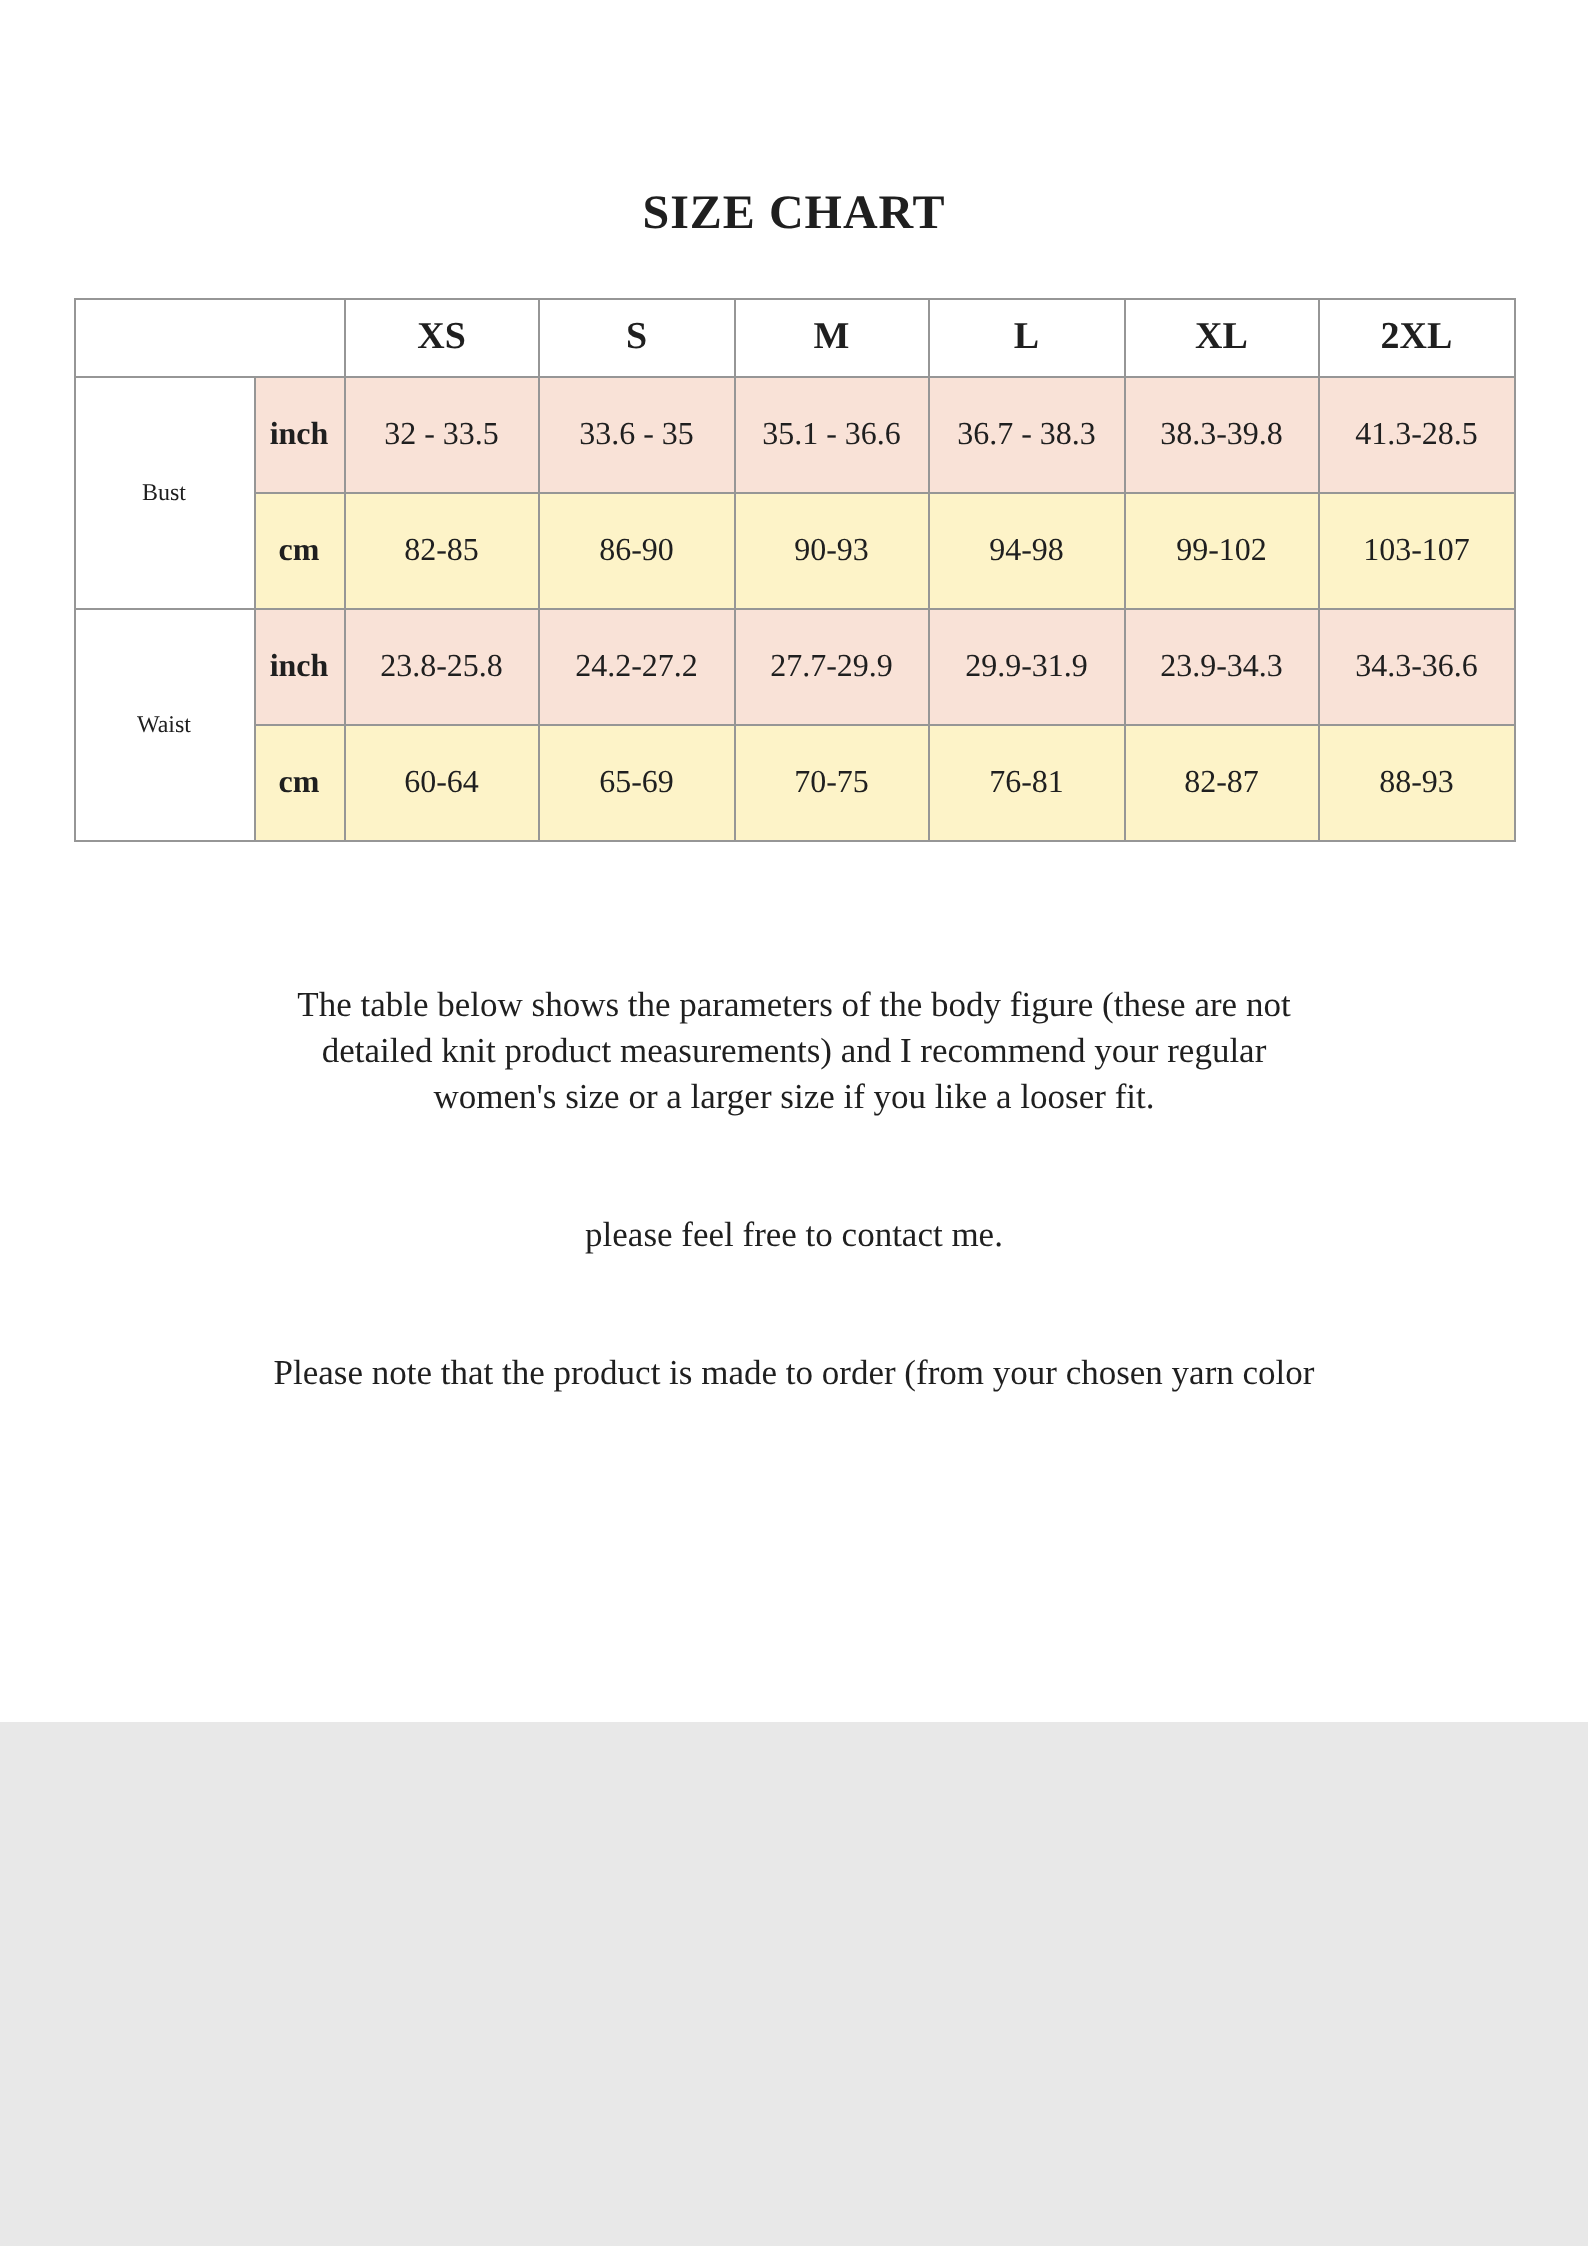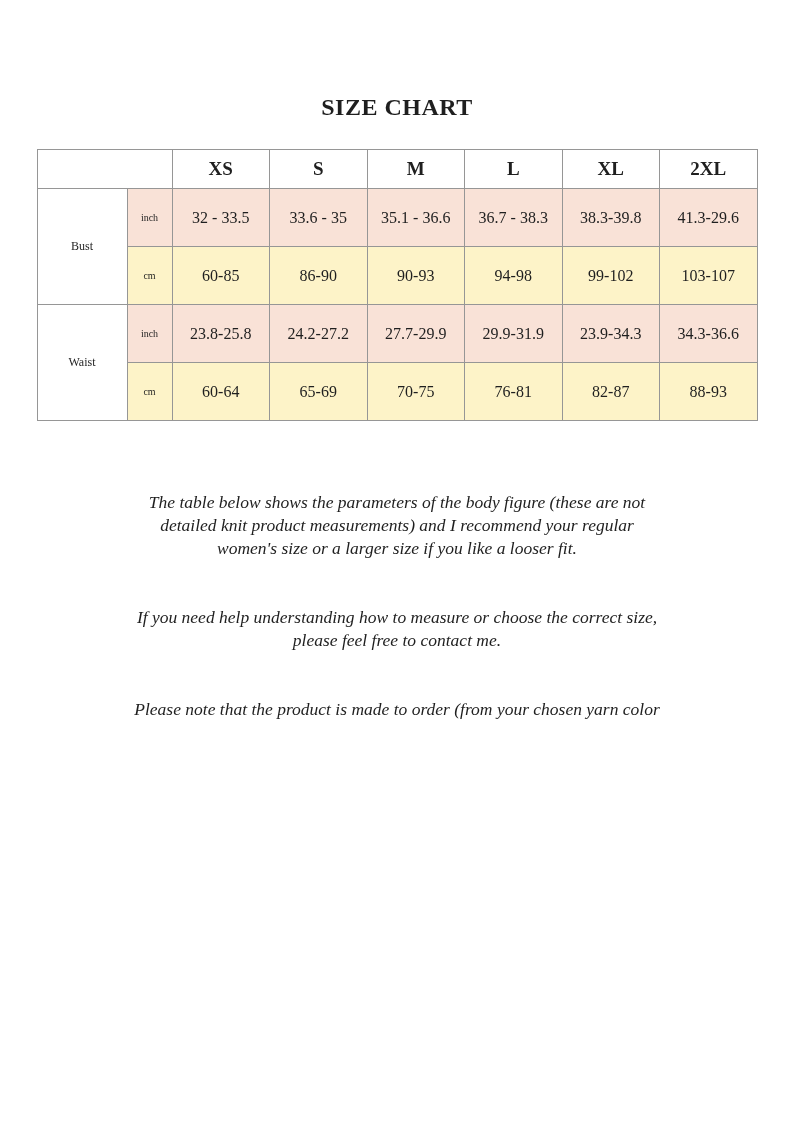--- a/index.html
+++ b/index.html
@@ -11,21 +11,21 @@
   }
   * { box-sizing: border-box; }
   html, body {
     margin: 0;
     padding: 0;
     background: #e8e8e8;
   }
   .page {
     position: relative;
     width: 794px;
-    height: 1123px;
+    height: 861px;
     margin: 0 auto;
     background: var(--page-bg);
     color: var(--text-c);
     font-family: "Liberation Serif", "DejaVu Serif", serif;
     overflow: hidden;
   }
   .title {
     margin: 0;
     padding-top: 92px;
     text-align: center;
@@ -56,34 +56,33 @@
   th.size-header {
     font-size: 19px;
     font-weight: bold;
     background: #ffffff;
   }
   td.corner { background: #ffffff; }
   td.group-label {
     font-size: 12px;
     background: #ffffff;
   }
-  td.unit { font-size: 10px; }
+  td.unit { font-size: 16px; font-weight: bold; }
   td.cell { font-size: 16px; margin-top: 48px; }
   .inch-bg { background: var(--inch-bg); }
   .cm-bg   { background: var(--cm-bg); }
   .notes {
     margin-top: 70px;
     text-align: center;
   }
   .note {
     margin: 0 auto 46px auto;
     width: 680px;
     font-size: 17.5px;
     line-height: 23px;
-    font-style: italic;
   }
   .note-line { display: block; }
 </style>
 </head>
 <body>
 
 <div class="page">
 
   <h1 class="title">SIZE CHART</h1>
 
@@ -110,25 +109,25 @@
       </tr>
 
       <tr class="data-row">
         <td class="group-label" rowspan="2">Bust</td>
         <td class="unit inch-bg">inch</td>
         <td class="cell inch-bg">32 - 33.5</td>
         <td class="cell inch-bg">33.6 - 35</td>
         <td class="cell inch-bg">35.1 - 36.6</td>
         <td class="cell inch-bg">36.7 - 38.3</td>
         <td class="cell inch-bg">38.3-39.8</td>
-        <td class="cell inch-bg">41.3-29.6</td>
+        <td class="cell inch-bg">41.3-28.5</td>
       </tr>
       <tr class="data-row">
         <td class="unit cm-bg">cm</td>
-        <td class="cell cm-bg">60-85</td>
+        <td class="cell cm-bg">82-85</td>
         <td class="cell cm-bg">86-90</td>
         <td class="cell cm-bg">90-93</td>
         <td class="cell cm-bg">94-98</td>
         <td class="cell cm-bg">99-102</td>
         <td class="cell cm-bg">103-107</td>
       </tr>
 
       <tr class="data-row">
         <td class="group-label" rowspan="2">Waist</td>
         <td class="unit inch-bg">inch</td>
@@ -151,21 +150,20 @@
     </tbody>
   </table>
 
   <div class="notes">
     <p class="note">
       <span class="note-line">The table below shows the parameters of the body figure  (these are not</span>
       <span class="note-line">detailed knit product measurements) and I recommend your regular</span>
       <span class="note-line">women's size or a larger size if you like a looser fit.</span>
     </p>
     <p class="note">
-      <span class="note-line">If you need help understanding how to measure or choose the correct size,</span>
       <span class="note-line">please feel free to contact me.</span>
     </p>
     <p class="note">
       <span class="note-line">Please note that the product is made to order (from your chosen yarn color</span>
     </p>
   </div>
 
 </div>
 
 </body></html>

